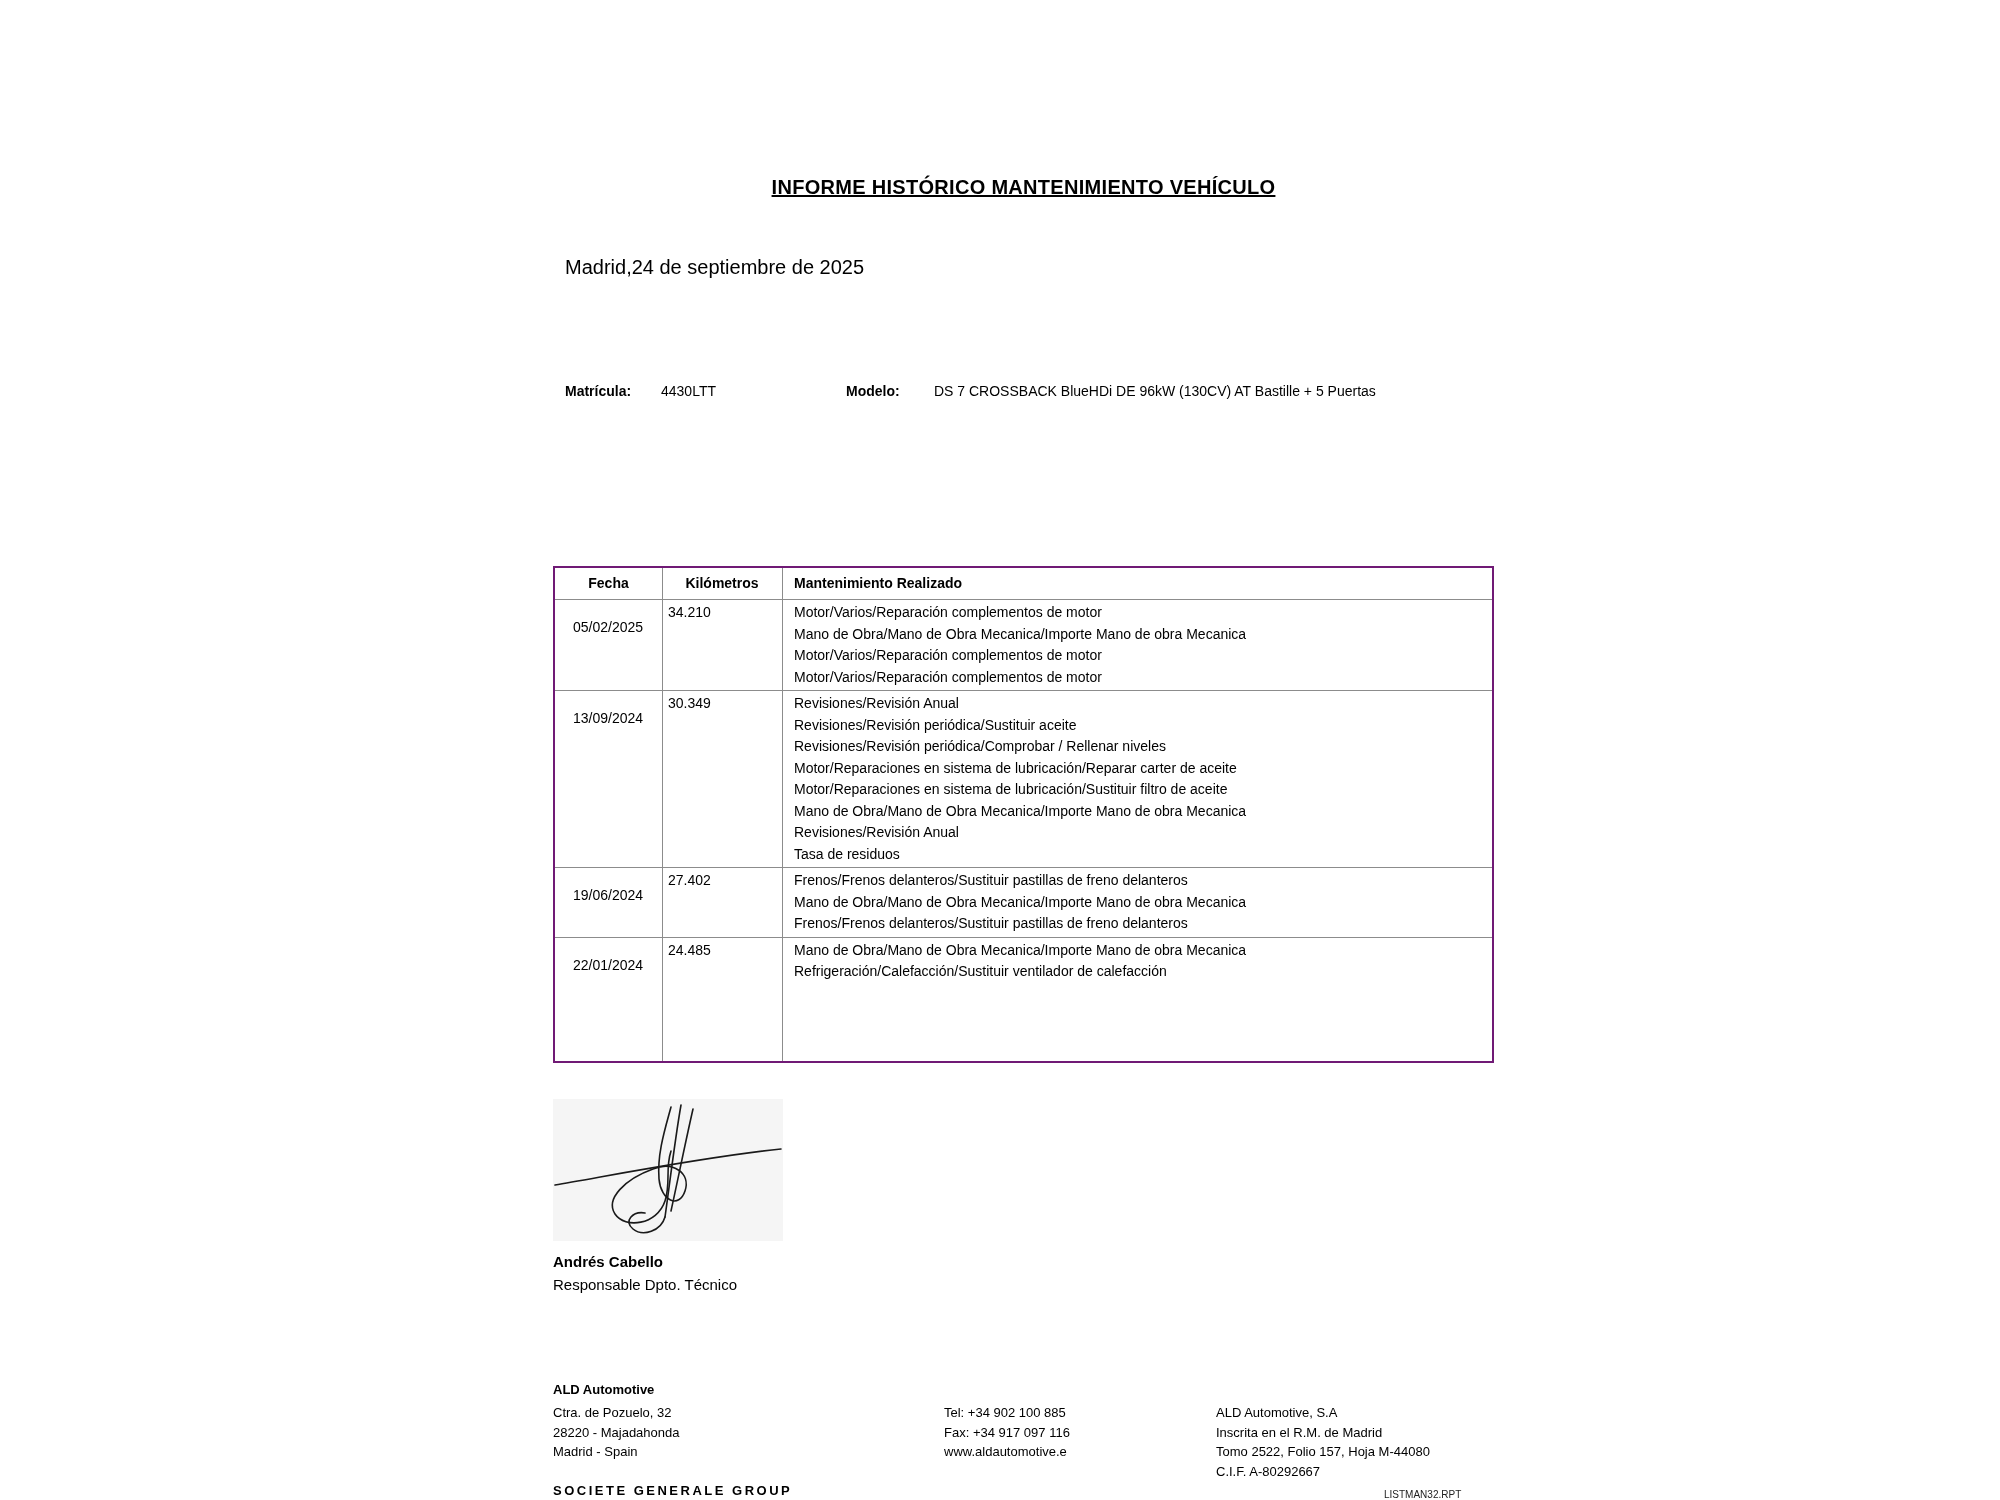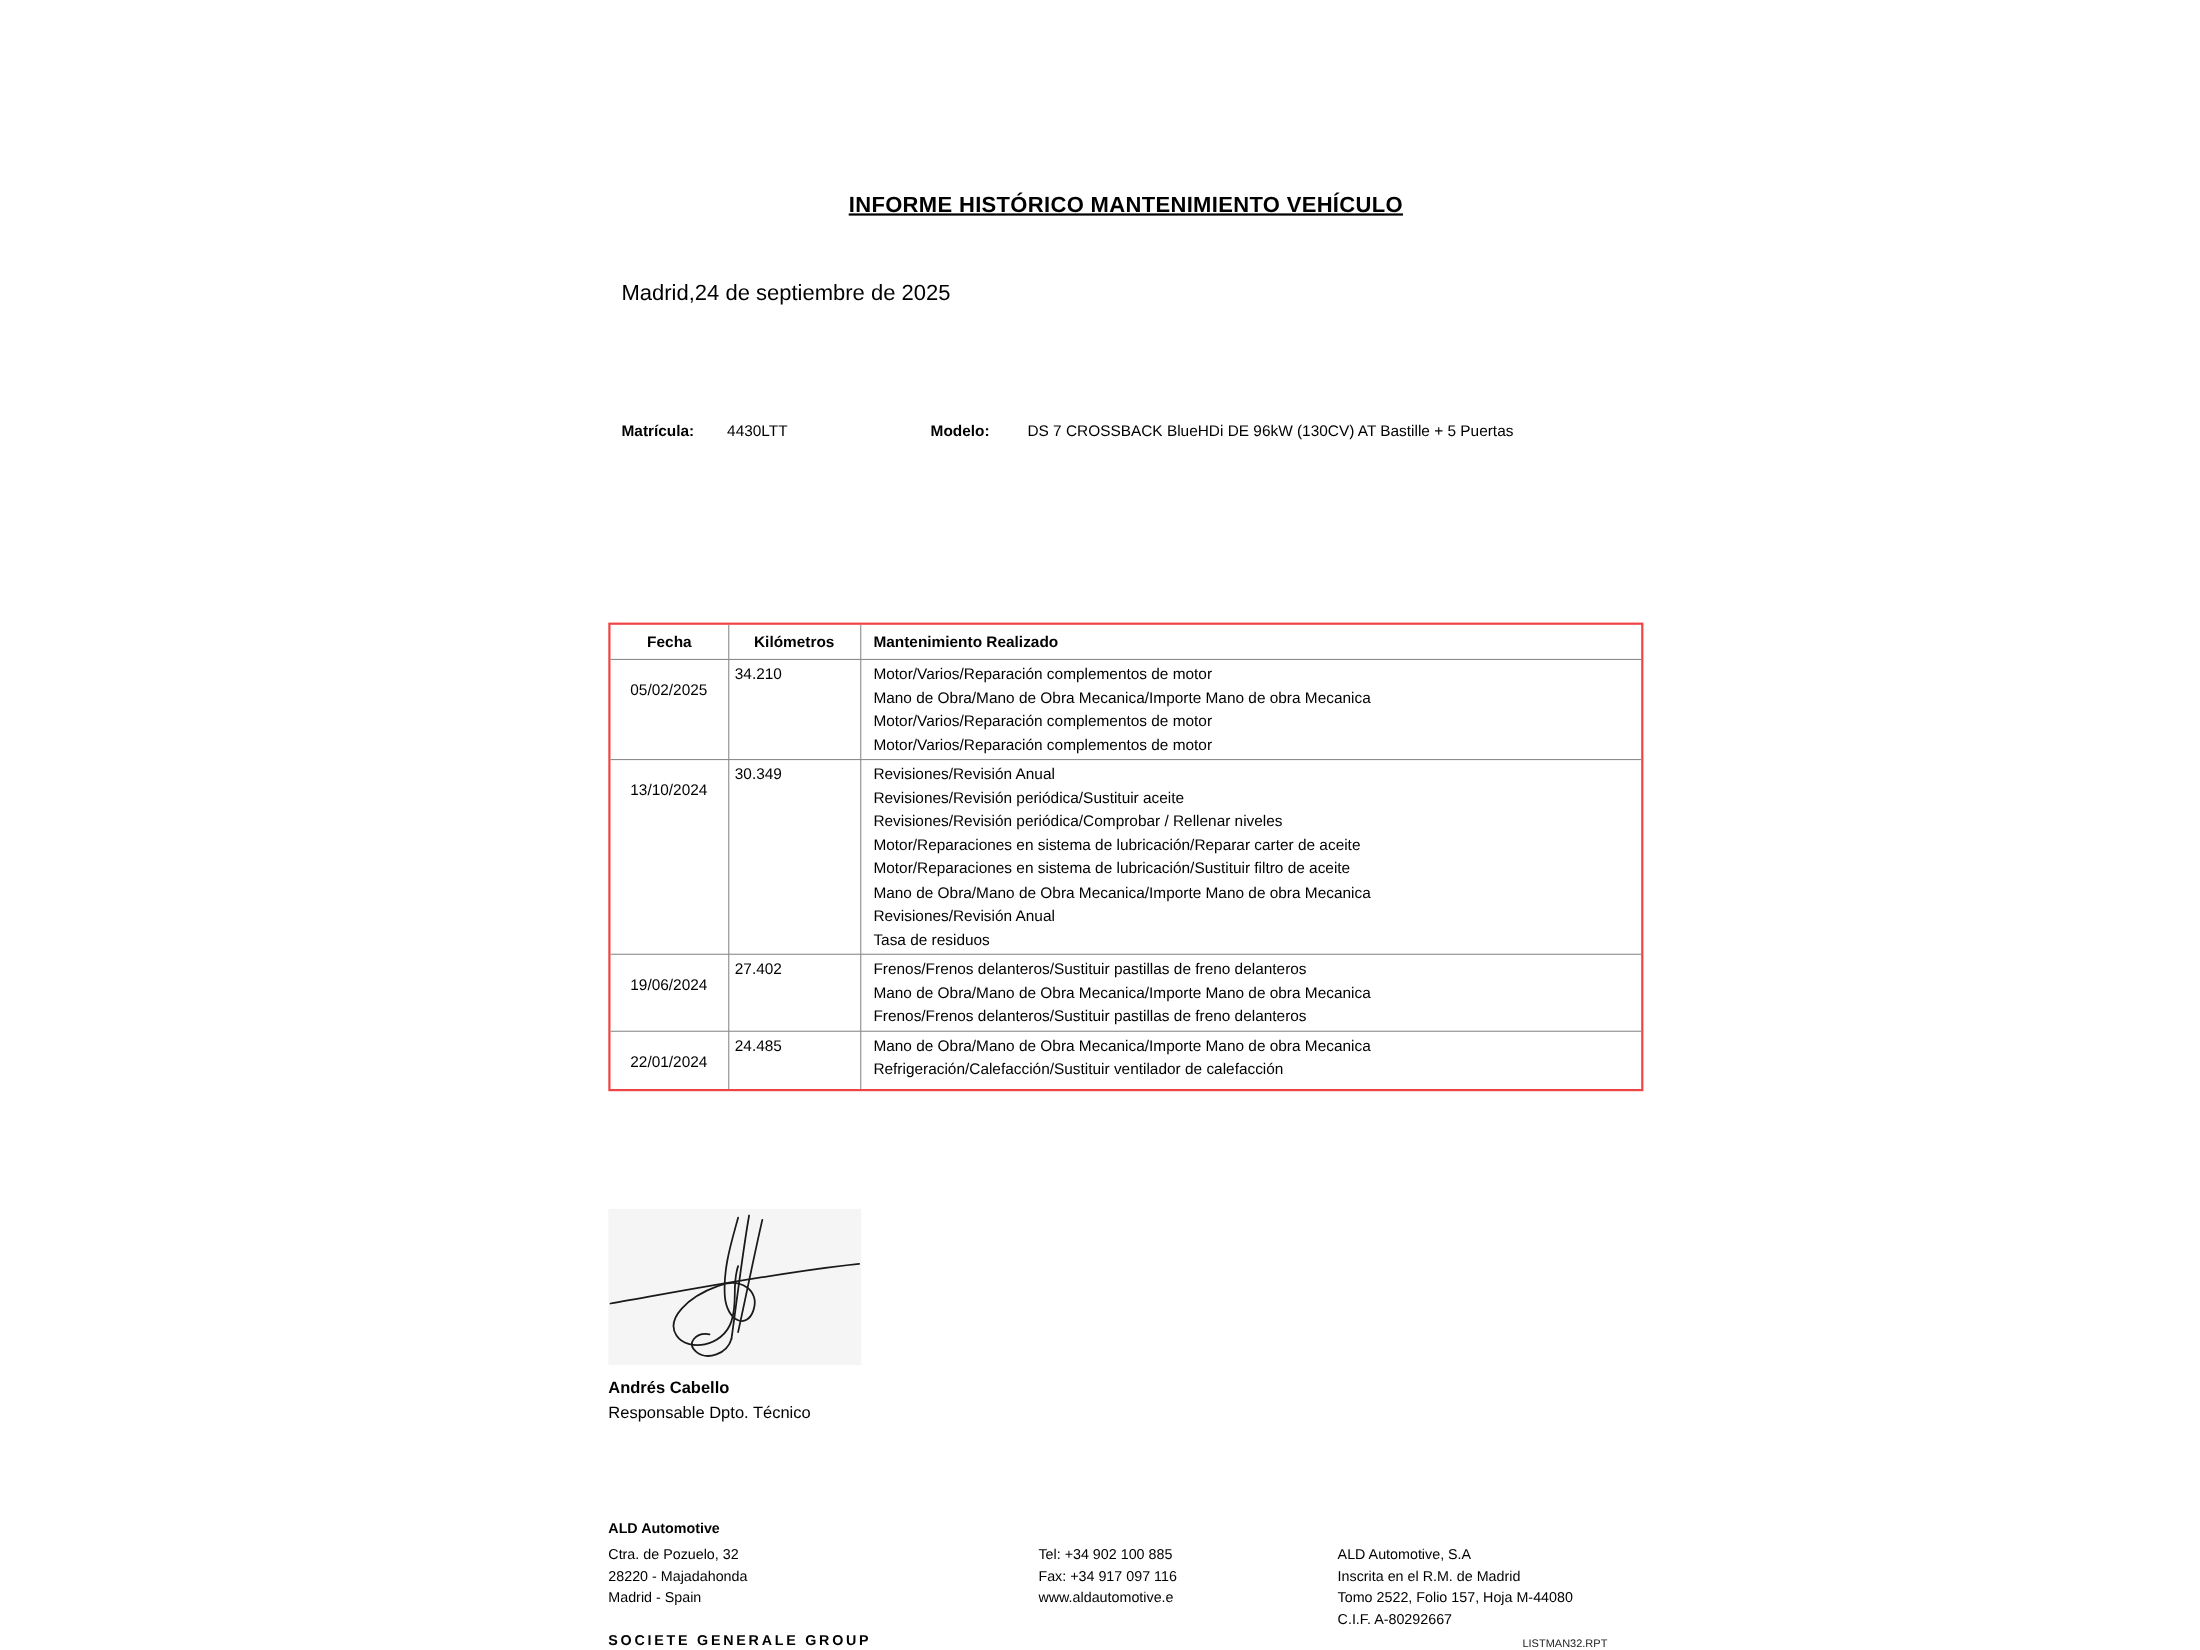--- a/index.html
+++ b/index.html
@@ -30,22 +30,22 @@
   #vehicle-line .lbl { font-weight: bold; position: absolute; top: 0; }
   #vehicle-line .val { position: absolute; top: 0; }
   #matricula-label { left: 0; }
   #matricula-value { left: 96px; }
   #modelo-label   { left: 281px; }
   #modelo-value   { left: 369px; }
 
   
   #report-table {
     left: 553px; top: 566px;
-    width: 941px; height: 426px;
-    border: 2px solid #ef4444;
+    width: 941px; height: 497px;
+    border: 2px solid #701a75;
     box-sizing: border-box;
     background: #ffffff;
   }
   .vline {
     position: absolute; top: 0; bottom: 0; width: 1px;
     background: #8c8c8c;
   }
   #vline-1 { left: 107px; }
   #vline-2 { left: 227px; }
   .thead {
@@ -117,21 +117,21 @@
         <div class="cell-fecha">05/02/2025</div>
         <div class="cell-km">34.210</div>
         <div class="cell-items">
           <div class="item">Motor/Varios/Reparación complementos de motor</div>
           <div class="item">Mano de Obra/Mano de Obra Mecanica/Importe Mano de obra Mecanica</div>
           <div class="item">Motor/Varios/Reparación complementos de motor</div>
           <div class="item">Motor/Varios/Reparación complementos de motor</div>
         </div>
       </div>
       <div class="trow sep">
-        <div class="cell-fecha">13/10/2024</div>
+        <div class="cell-fecha">13/09/2024</div>
         <div class="cell-km">30.349</div>
         <div class="cell-items">
           <div class="item">Revisiones/Revisión Anual</div>
           <div class="item">Revisiones/Revisión periódica/Sustituir aceite</div>
           <div class="item">Revisiones/Revisión periódica/Comprobar / Rellenar niveles</div>
           <div class="item">Motor/Reparaciones en sistema de lubricación/Reparar carter de aceite</div>
           <div class="item">Motor/Reparaciones en sistema de lubricación/Sustituir filtro de aceite</div>
           <div class="item">Mano de Obra/Mano de Obra Mecanica/Importe Mano de obra Mecanica</div>
           <div class="item">Revisiones/Revisión Anual</div>
           <div class="item">Tasa de residuos</div>

